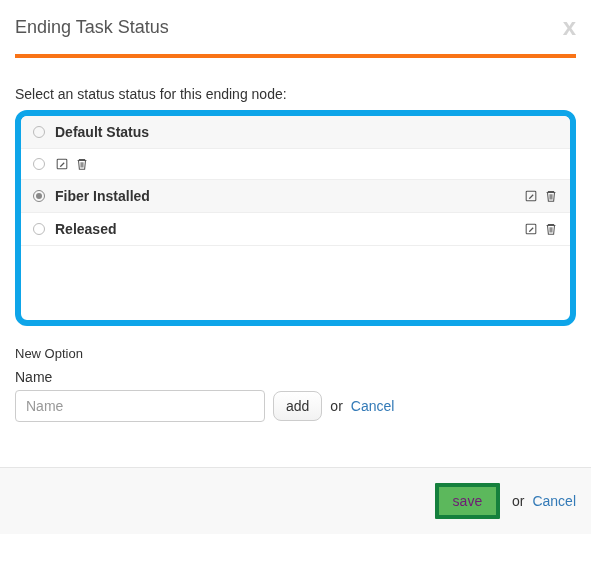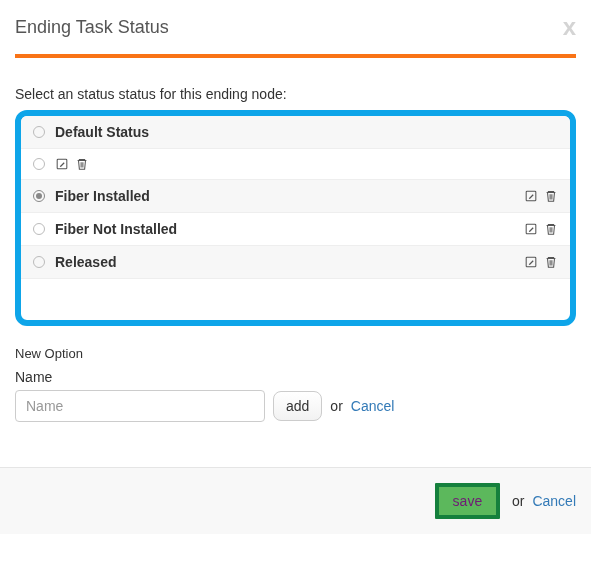--- a/index.html
+++ b/index.html
@@ -204,37 +204,20 @@
           </span>
           <span class="icon-btn">
             <svg viewBox="0 0 16 16" fill="none" stroke="currentColor" stroke-width="1.2">
               <path d="M3 4h10M5 4V3h6v1M4 4l1 10h6l1-10M7 6v6M9 6v6"></path>
             </svg>
           </span>
         </div>
       </div>
       <div class="status-row">
         <span class="radio"></span>
-        <span class="status-label">Fiber Not Installed</span>
-        <div class="row-actions">
-          <span class="icon-btn">
-            <svg viewBox="0 0 16 16" fill="none" stroke="currentColor" stroke-width="1.2">
-              <rect x="2.5" y="2.5" width="11" height="11" rx="1"></rect>
-              <path d="M6 10l4-4M6 10l-0.5 1.5L7 11l4-4-1-1-4 4z" fill="currentColor" stroke="none"></path>
-            </svg>
-          </span>
-          <span class="icon-btn">
-            <svg viewBox="0 0 16 16" fill="none" stroke="currentColor" stroke-width="1.2">
-              <path d="M3 4h10M5 4V3h6v1M4 4l1 10h6l1-10M7 6v6M9 6v6"></path>
-            </svg>
-          </span>
-        </div>
-      </div>
-      <div class="status-row">
-        <span class="radio"></span>
         <span class="status-label">Released</span>
         <div class="row-actions">
           <span class="icon-btn">
             <svg viewBox="0 0 16 16" fill="none" stroke="currentColor" stroke-width="1.2">
               <rect x="2.5" y="2.5" width="11" height="11" rx="1"></rect>
               <path d="M6 10l4-4M6 10l-0.5 1.5L7 11l4-4-1-1-4 4z" fill="currentColor" stroke="none"></path>
             </svg>
           </span>
           <span class="icon-btn">
             <svg viewBox="0 0 16 16" fill="none" stroke="currentColor" stroke-width="1.2">

